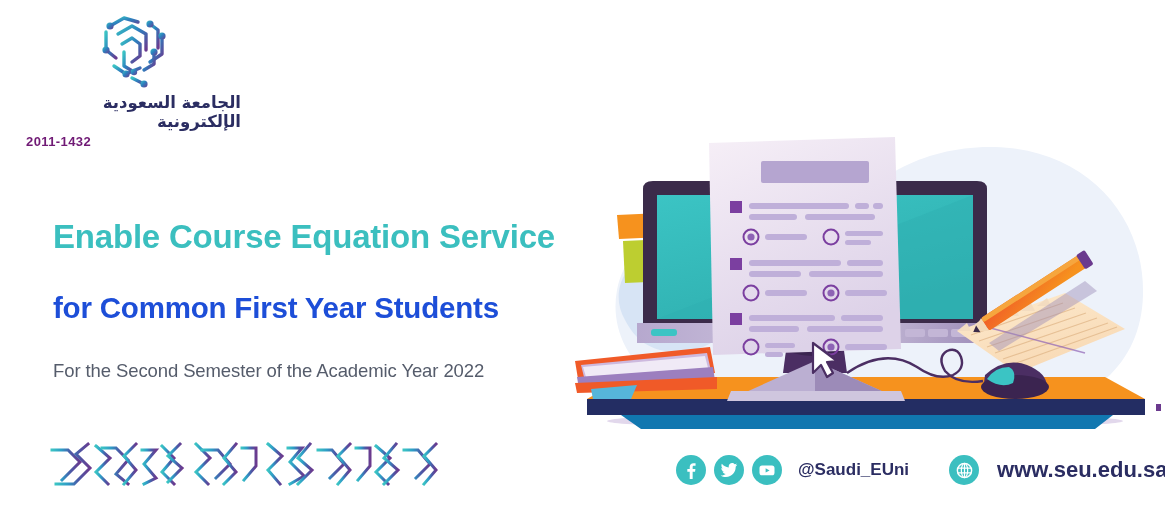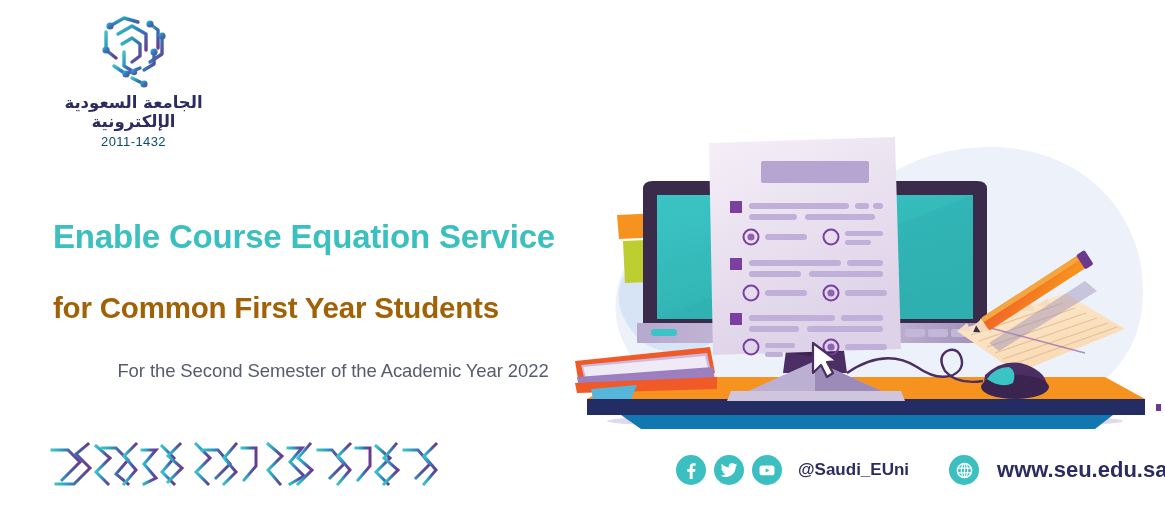--- a/index.html
+++ b/index.html
@@ -17,21 +17,20 @@
     background: #ffffff;
     overflow: hidden;
   }
 
   
   #logo-block {
     position: absolute;
     left: 26px;
     top: 8px;
     width: 215px;
-    text-align: center;
   }
   #logo-mark {
     width: 92px;
     height: 84px;
     margin: 0 auto;
     display: block;
   }
   .logo-ar {
     font-family: "DejaVu Sans", sans-serif;
     font-size: 16.5px;
@@ -47,22 +46,22 @@
     font-size: 13.2px;
     font-weight: bold;
     color: #2B2D62;
     letter-spacing: 0.1px;
     line-height: 1.2;
     margin-top: 1px;
   }
   .logo-year {
     font-family: "Liberation Sans", sans-serif;
     font-size: 13px;
-    font-weight: normal;
-    color: #0c4a6e;
+    font-weight: bold;
+    color: #701a75;
     letter-spacing: 0.4px;
     margin-top: 2px;
   }
 
   
   #headline-block {
     position: absolute;
     left: 53px;
     top: 220px;
     width: 560px;
@@ -71,35 +70,34 @@
     font-size: 33px;
     font-weight: bold;
     color: #3BBFBF;
     letter-spacing: -0.2px;
     line-height: 1;
     white-space: nowrap;
   }
   #headline-2 {
     font-size: 29.5px;
     font-weight: bold;
-    color: #a16207;
+    color: #1d4ed8;
     letter-spacing: -0.2px;
     line-height: 1;
     margin-top: 40px;
     white-space: nowrap;
   }
   #subtitle {
     font-size: 18.5px;
     font-weight: normal;
     color: #555C6B;
     letter-spacing: -0.1px;
     line-height: 1;
     margin-top: 39px;
     white-space: nowrap;
-    text-align: center;
   }
 
   
   #circuit-band {
     position: absolute;
     left: 50px;
     top: 440px;
     width: 400px;
     height: 52px;
   }

